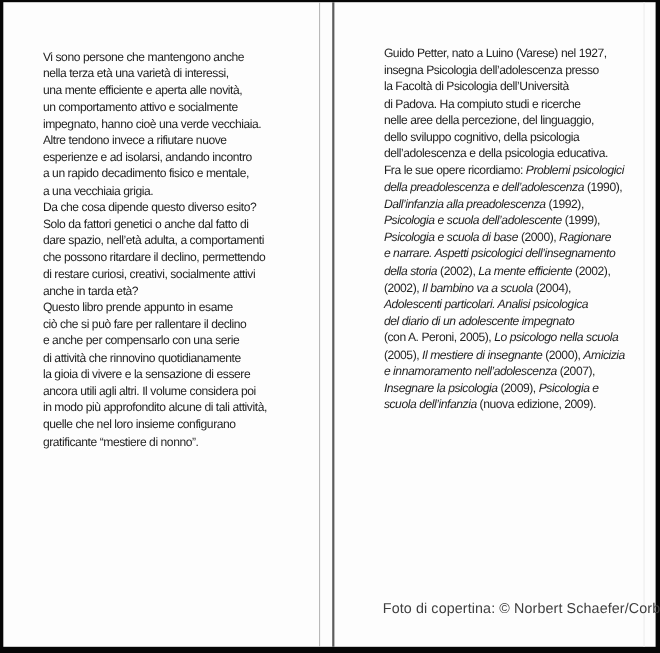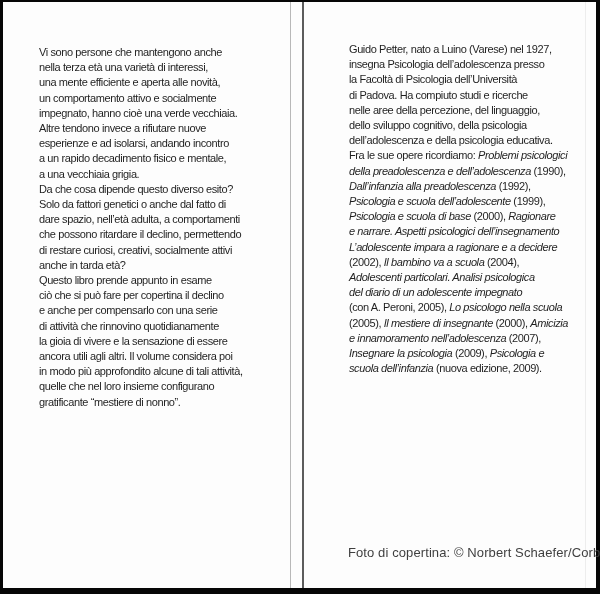--- a/index.html
+++ b/index.html
@@ -61,21 +61,21 @@
           <div class="line"><span>esperienze e ad isolarsi, andando incontro</span></div>
           <div class="line"><span>a un rapido decadimento fisico e mentale,</span></div>
           <div class="line"><span>a una vecchiaia grigia.</span></div>
           <div class="line"><span>Da che cosa dipende questo diverso esito?</span></div>
           <div class="line"><span>Solo da fattori genetici o anche dal fatto di</span></div>
           <div class="line"><span>dare spazio, nell’età adulta, a comportamenti</span></div>
           <div class="line"><span>che possono ritardare il declino, permettendo</span></div>
           <div class="line"><span>di restare curiosi, creativi, socialmente attivi</span></div>
           <div class="line"><span>anche in tarda età?</span></div>
           <div class="line"><span>Questo libro prende appunto in esame</span></div>
-          <div class="line"><span>ciò che si può fare per copertina il declino</span></div>
+          <div class="line"><span>ciò che si può fare per rallentare il declino</span></div>
           <div class="line"><span>e anche per compensarlo con una serie</span></div>
           <div class="line"><span>di attività che rinnovino quotidianamente</span></div>
           <div class="line"><span>la gioia di vivere e la sensazione di essere</span></div>
           <div class="line"><span>ancora utili agli altri. Il volume considera poi</span></div>
           <div class="line"><span>in modo più approfondito alcune di tali attività,</span></div>
           <div class="line"><span>quelle che nel loro insieme configurano</span></div>
           <div class="line"><span>gratificante “mestiere di nonno”.</span></div>
         </div>
     </div>
 
@@ -91,21 +91,21 @@
           <div class="line"><span>di Padova. Ha compiuto studi e ricerche</span></div>
           <div class="line"><span>nelle aree della percezione, del linguaggio,</span></div>
           <div class="line"><span>dello sviluppo cognitivo, della psicologia</span></div>
           <div class="line"><span>dell’adolescenza e della psicologia educativa.</span></div>
           <div class="line"><span>Fra le sue opere ricordiamo: </span><em>Problemi psicologici</em></div>
           <div class="line"><em>della preadolescenza e dell’adolescenza</em><span> (1990),</span></div>
           <div class="line"><em>Dall’infanzia alla preadolescenza</em><span> (1992),</span></div>
           <div class="line"><em>Psicologia e scuola dell’adolescente</em><span> (1999),</span></div>
           <div class="line"><em>Psicologia e scuola di base</em><span> (2000), </span><em>Ragionare</em></div>
           <div class="line"><em>e narrare. Aspetti psicologici dell’insegnamento</em></div>
-          <div class="line"><em>L’adolescente impara a ragionare e a decidere</em></div>
+          <div class="line"><em>della storia</em><span> (2002), </span><em>La mente efficiente</em><span> (2002),</span></div>
           <div class="line"><span>(2002), </span><em>Il bambino va a scuola</em><span> (2004),</span></div>
           <div class="line"><em>Adolescenti particolari. Analisi psicologica</em></div>
           <div class="line"><em>del diario di un adolescente impegnato</em></div>
           <div class="line"><span>(con A. Peroni, 2005), </span><em>Lo psicologo nella scuola</em></div>
           <div class="line"><span>(2005), </span><em>Il mestiere di insegnante</em><span> (2000), </span><em>Amicizia</em></div>
           <div class="line"><em>e innamoramento nell’adolescenza</em><span> (2007),</span></div>
           <div class="line"><em>Insegnare la psicologia</em><span> (2009), </span><em>Psicologia e</em></div>
           <div class="line"><em>scuola dell’infanzia</em><span> (nuova edizione, 2009).</span></div>
         </div>
       <div class="credit">Foto di copertina: © Norbert Schaefer/Corbis</div>

